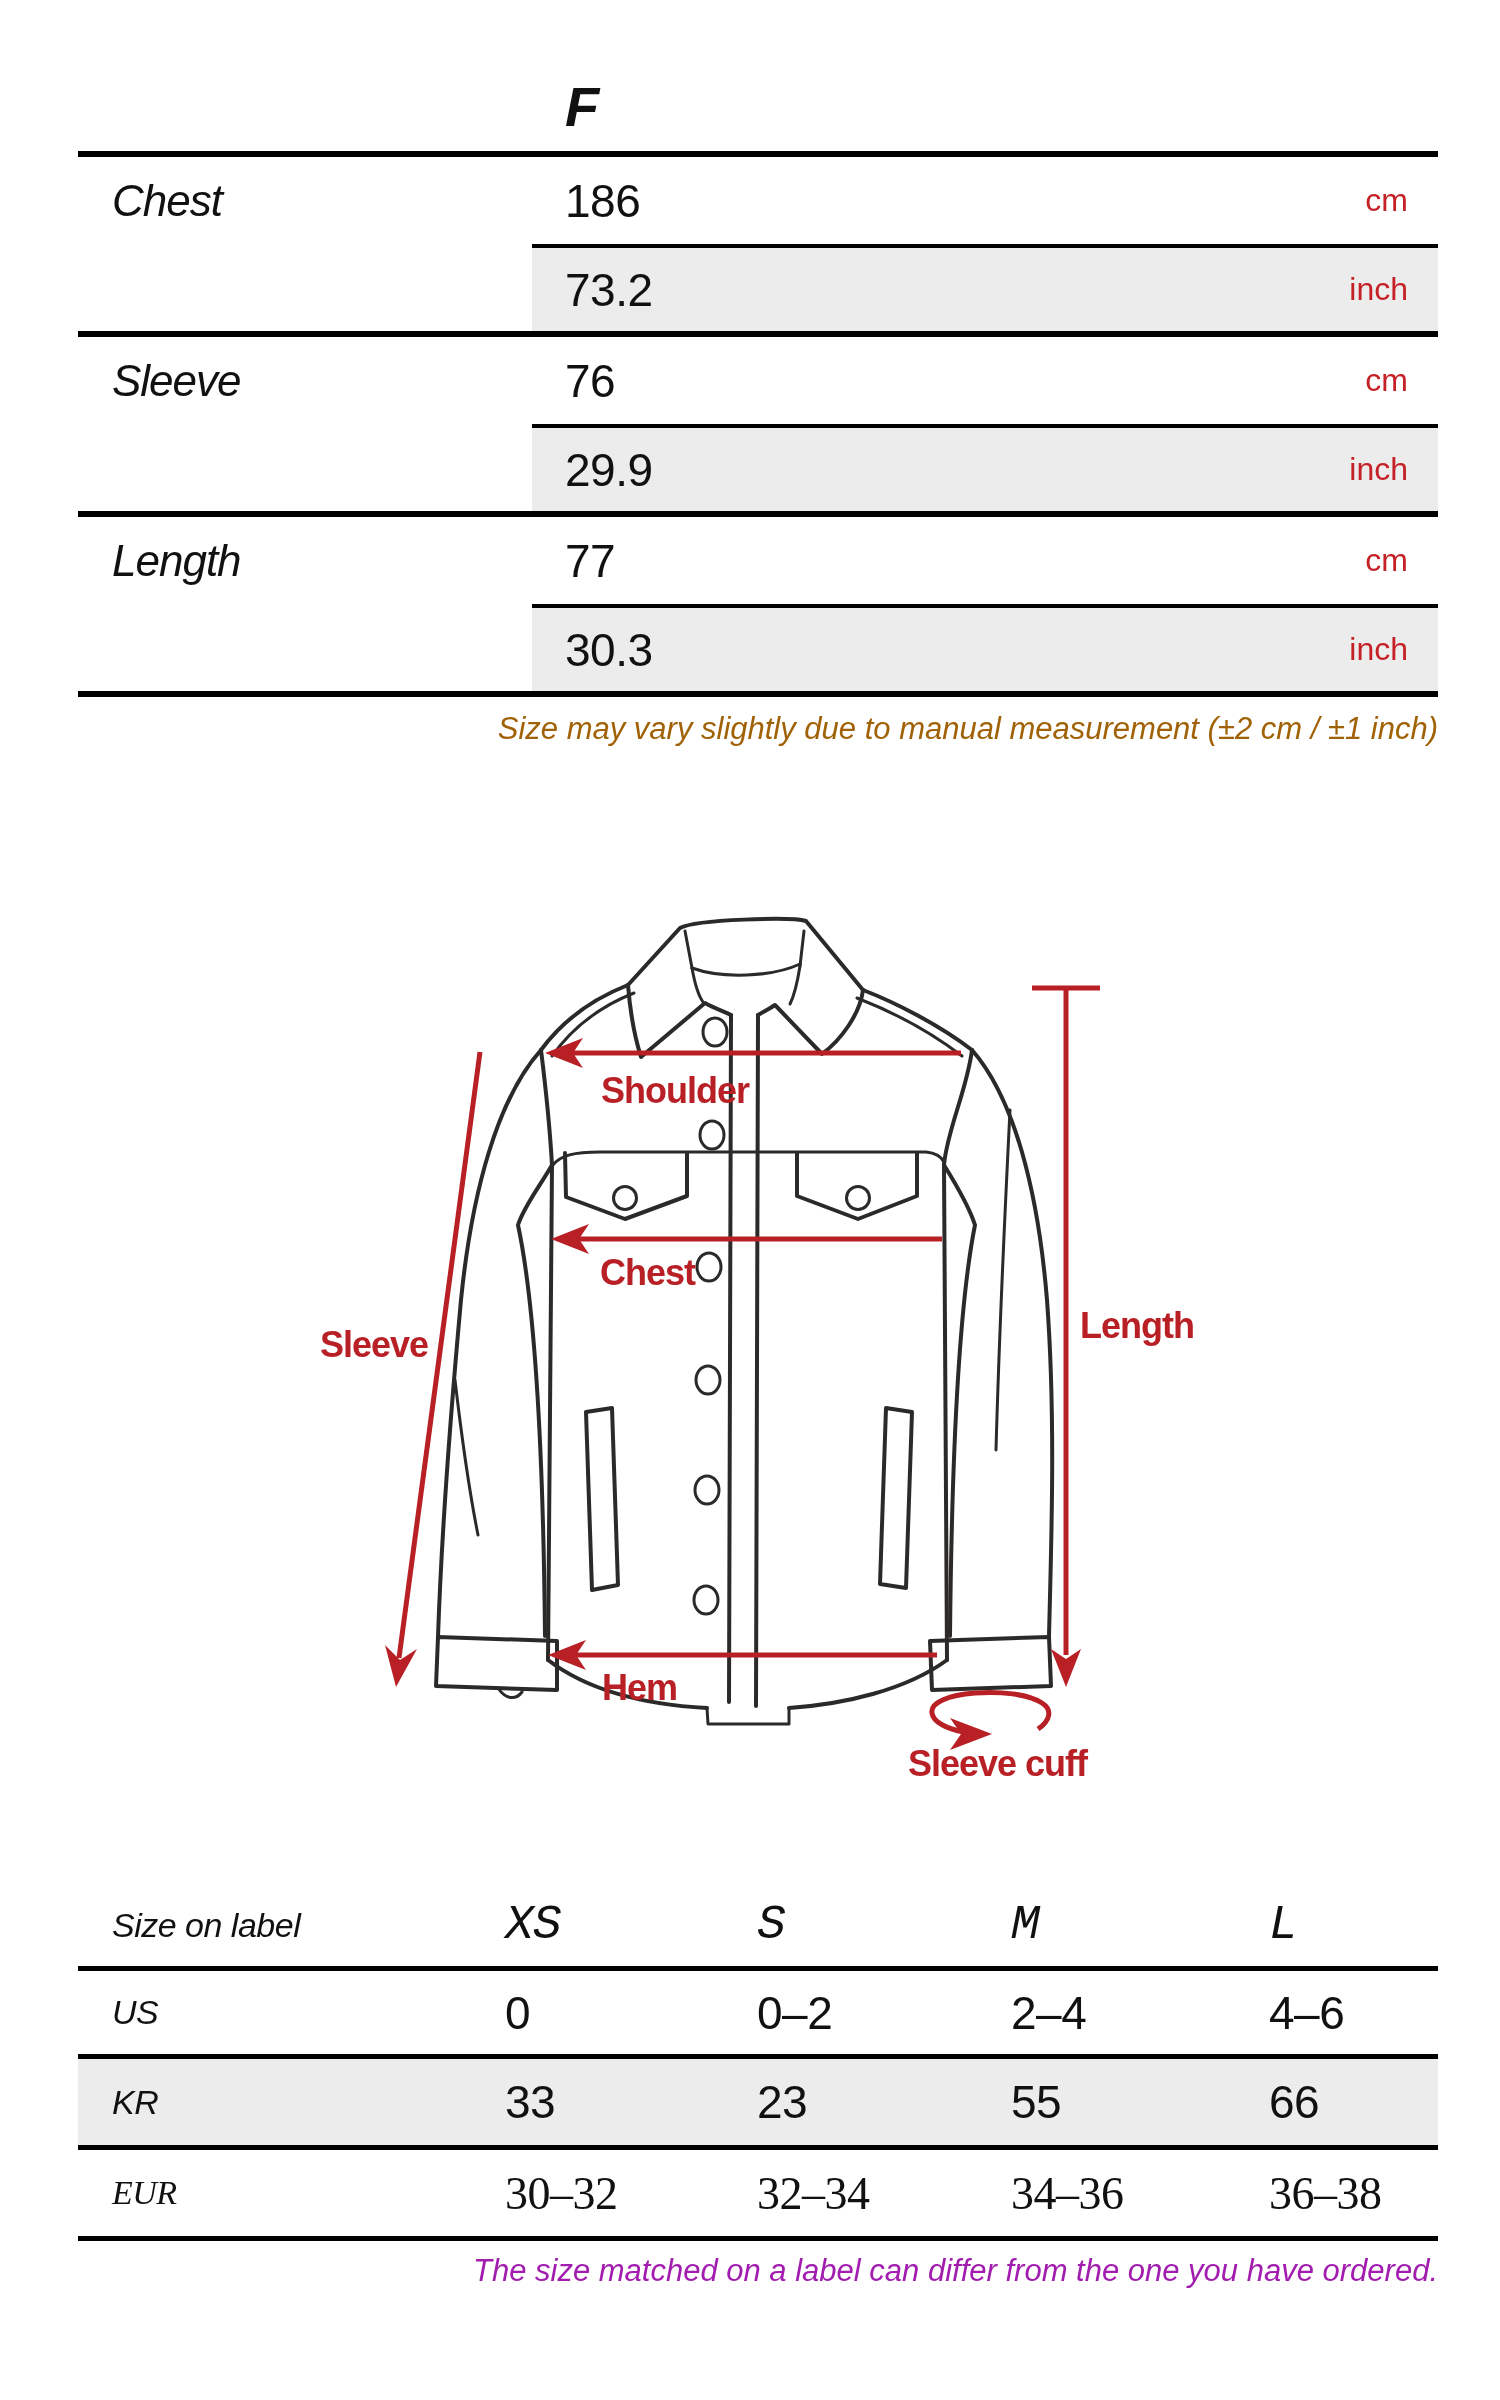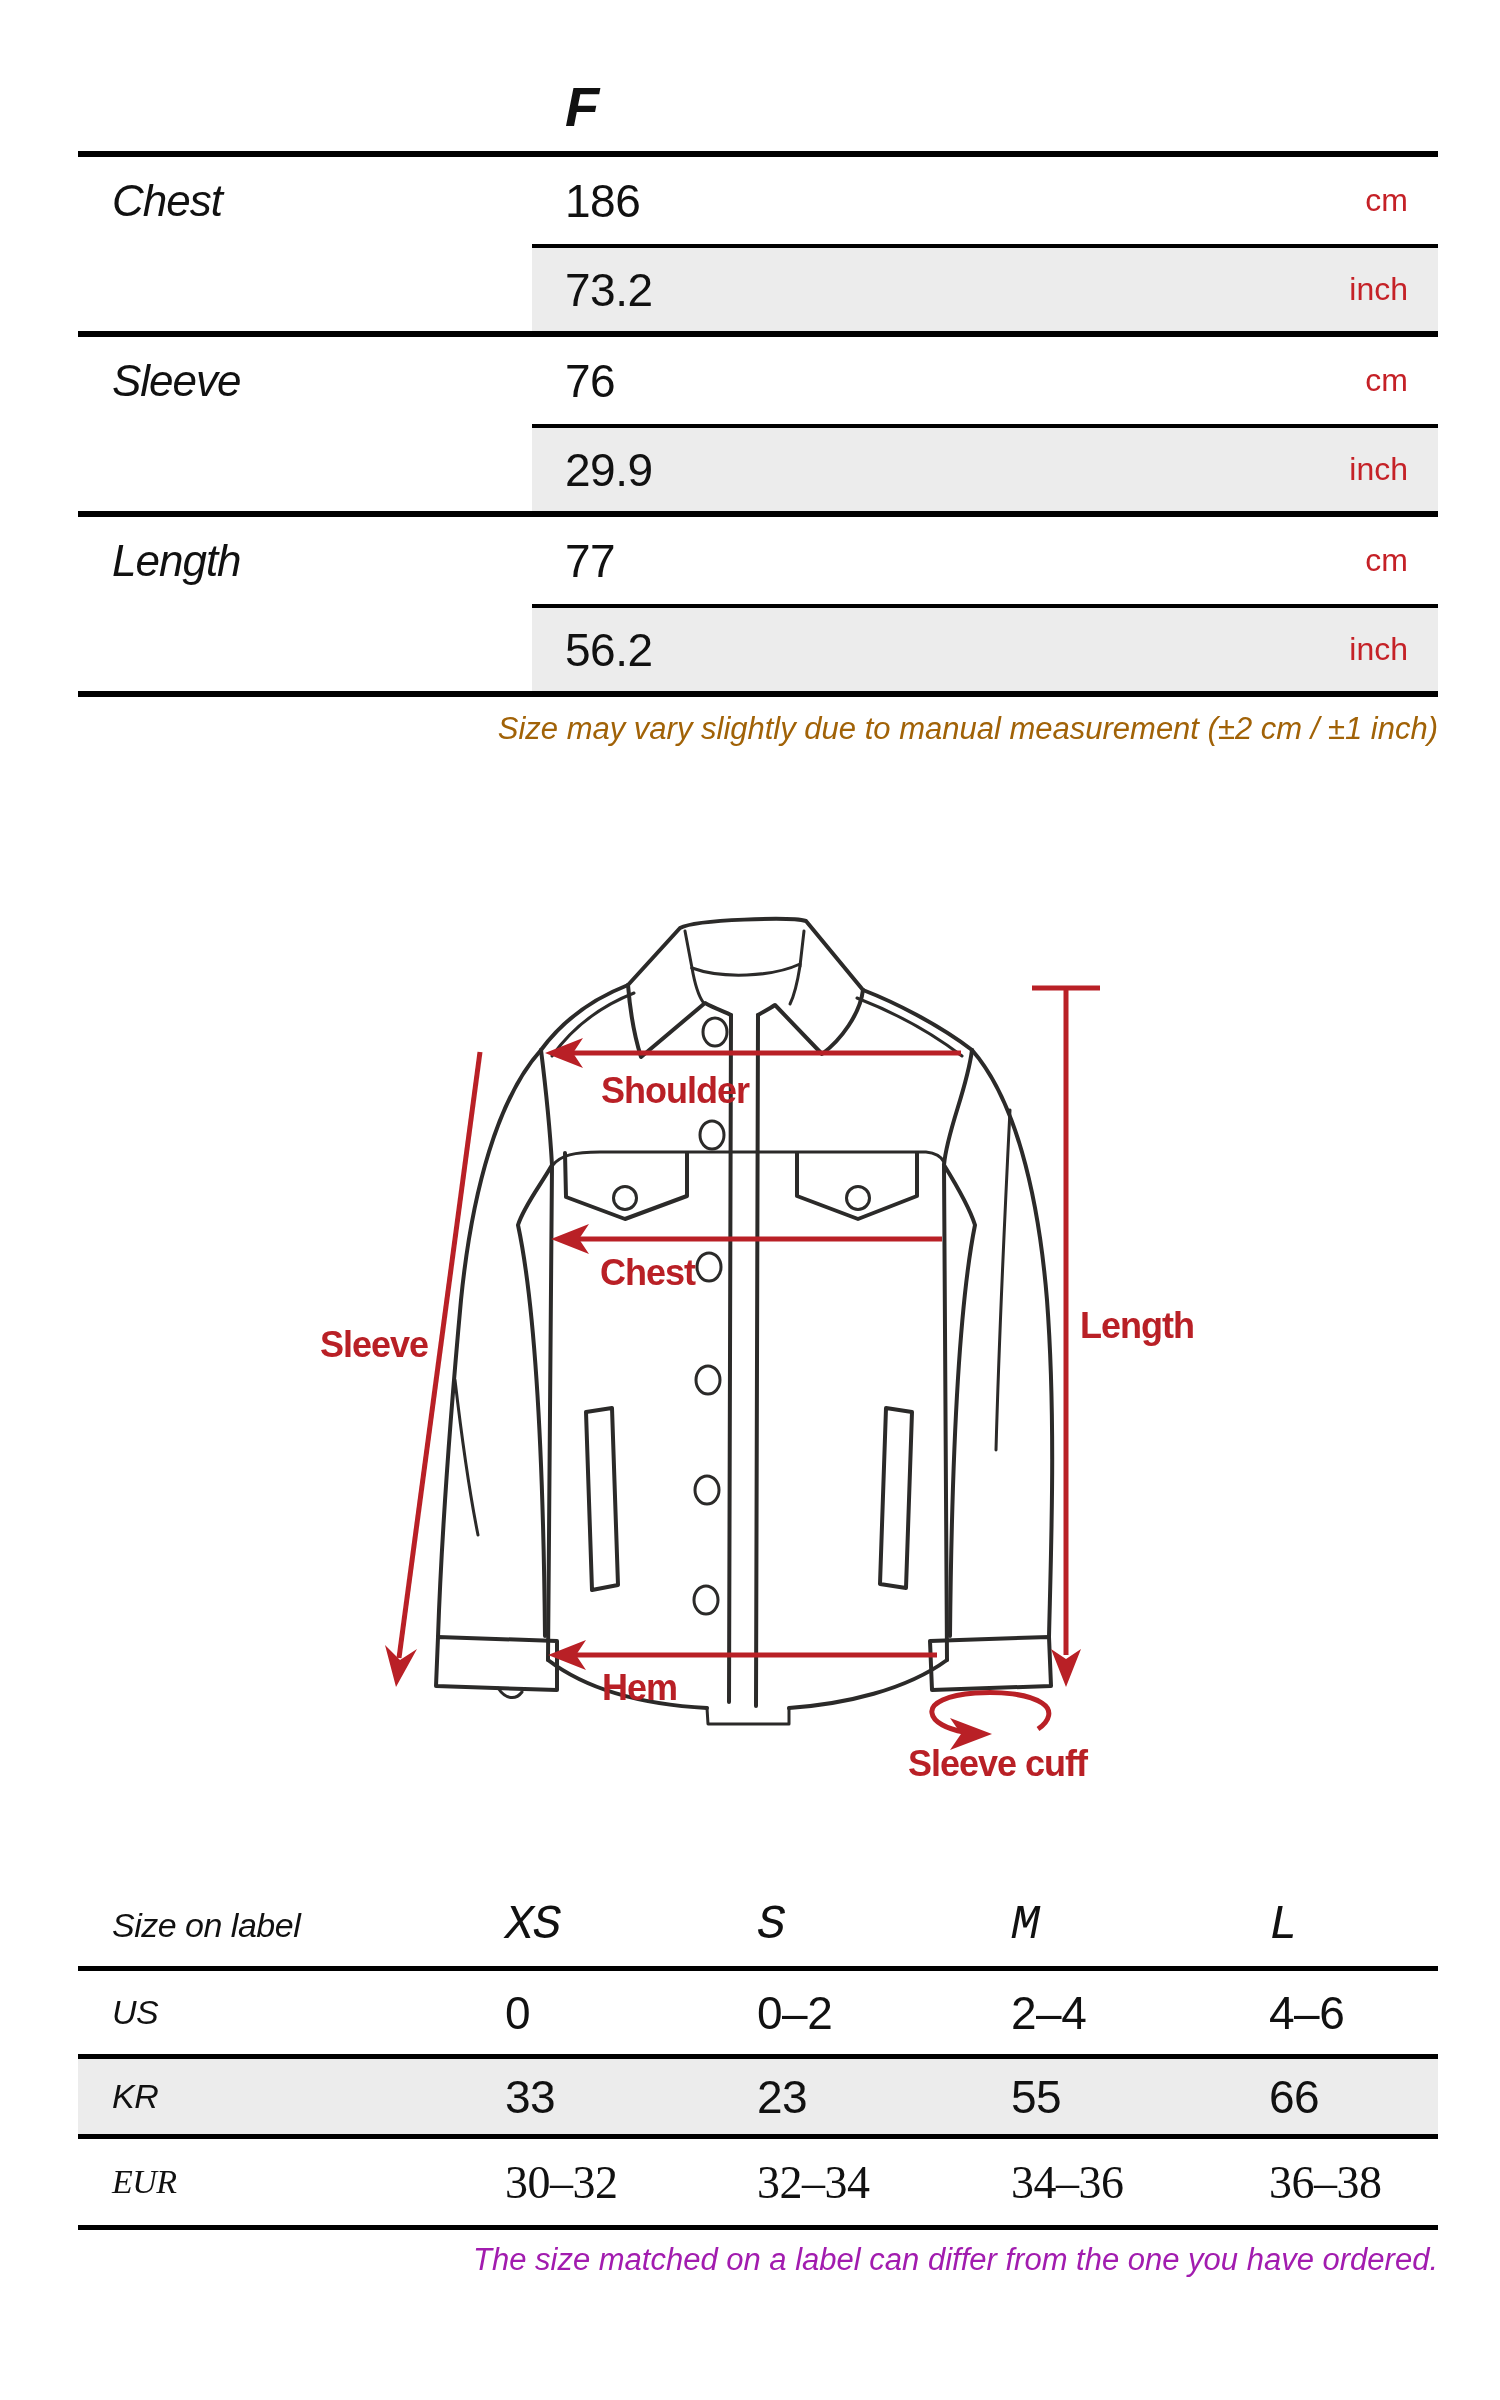--- a/index.html
+++ b/index.html
@@ -45,21 +45,21 @@
   .red{fill:none;stroke:var(--diagram_red);stroke-width:5;stroke-linecap:butt;}
   .redfill{fill:var(--diagram_red);stroke:none;}
   .redlabel{fill:var(--diagram_red);font-family:"Liberation Sans",sans-serif;
     font-weight:bold;font-size:36px;letter-spacing:-1px;}
 
   
   .c-table{position:absolute;left:78px;top:1884px;width:1360px;}
   .c-row{display:flex;align-items:center;box-sizing:border-box;border-bottom:5px solid var(--line_black);}
   .c-row.header{height:87px;}
   .c-row.r-us{height:88px;}
-  .c-row.r-kr{height:80px;background:var(--row_gray);}
+  .c-row.r-kr{height:91px;background:var(--row_gray);}
   .c-row.r-eur{height:91px;font-family:Liberation Serif, serif;}
   .c-cell-label{width:427px;box-sizing:border-box;padding-left:34px;
     font-style:italic;font-size:34px;letter-spacing:-0.5px;}
   .c-cell{box-sizing:border-box;font-size:46px;letter-spacing:-0.5px;}
   .c-cell.s1{width:252px;} .c-cell.s2{width:254px;} .c-cell.s3{width:258px;} .c-cell.s4{flex:1;}
   .c-size{font-style:italic;font-size:48px;letter-spacing:-1px;font-family:Liberation Mono, monospace;}
   .c-note{margin-top:12px;width:100%;text-align:right;font-style:italic;font-size:31px;color:#a21caf;}
 </style>
 </head>
 <body>
@@ -95,21 +95,21 @@
       </div>
     </div>
 
     <div class="m-group">
       <div class="m-label">Length</div>
       <div class="m-row cm">
         <span class="m-val">77</span>
         <span class="m-unit">cm</span>
       </div>
       <div class="m-row inch">
-        <span class="m-val">56.2</span>
+        <span class="m-val">30.3</span>
         <span class="m-unit">inch</span>
       </div>
     </div>
 
     <div class="m-note">Size may vary slightly due to manual measurement (±2 cm / ±1 inch)</div>
   </div>
 
   <div class="diagram">
     <svg viewBox="280 860 940 950">
 

